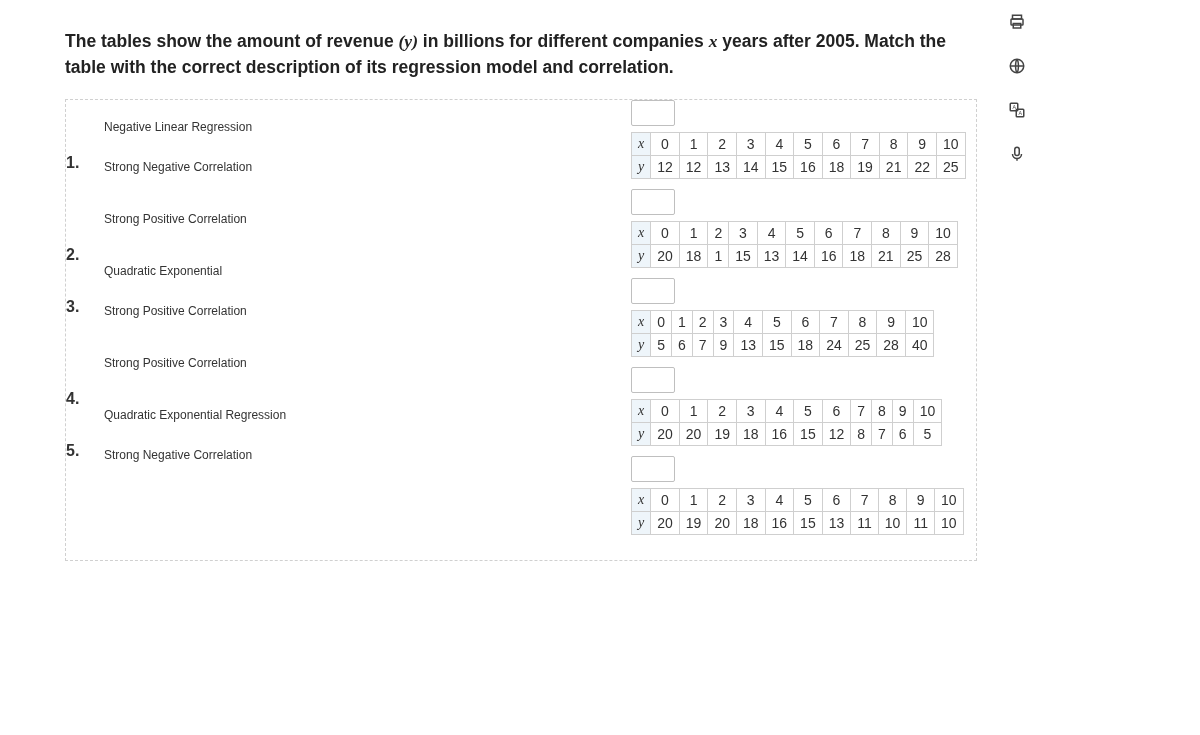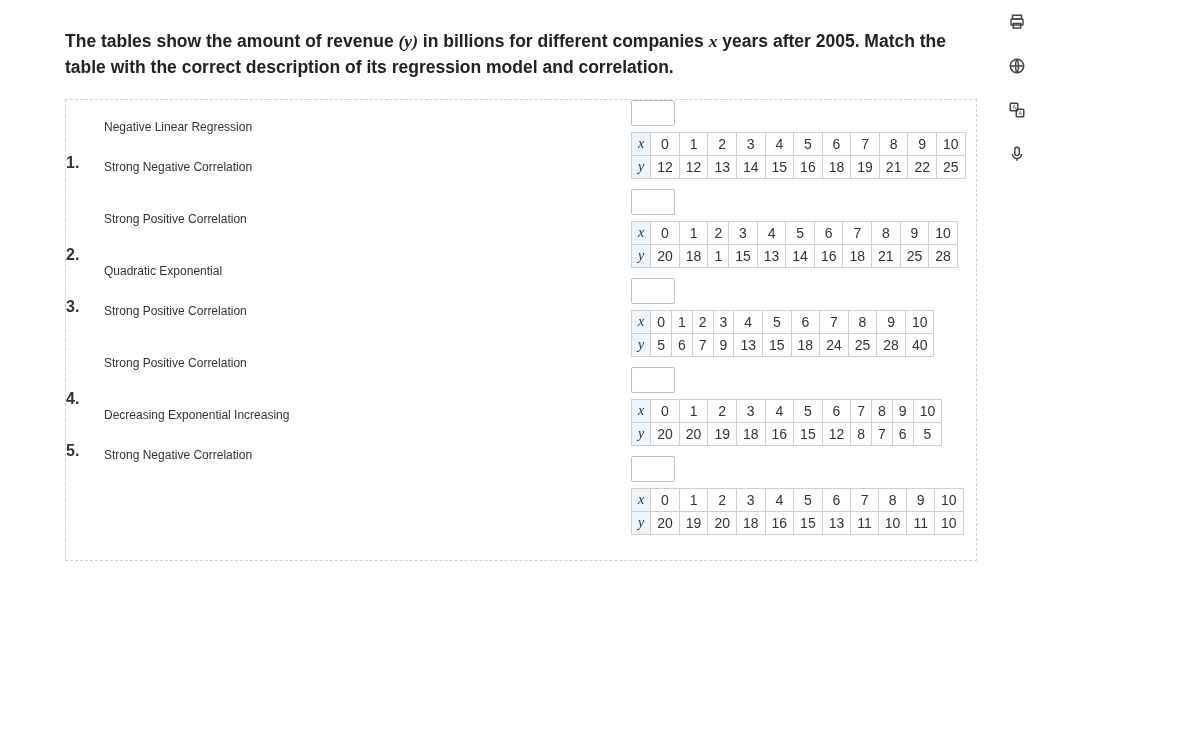--- a/index.html
+++ b/index.html
@@ -141,21 +141,21 @@
           <div class="num-label" style="top:34px">3.</div>
           <div class="desc-line">Strong Positive Correlation</div>
         </div>
 
         <div class="desc-group">
           <div class="num-label" style="top:34px">4.</div>
           <div class="desc-line">Strong Positive Correlation</div>
         </div>
 
         <div class="desc-group">
-          <div class="desc-line">Decreasing Exponential Increasing</div>
+          <div class="desc-line">Quadratic Exponential Regression</div>
           <div class="num-label" style="top:34px">5.</div>
           <div class="desc-line">Strong Negative Correlation</div>
         </div>
 
       </div>
 
       <div class="right-col">
 
         <div class="table-block">
           <input class="answer-input" type="text" style="">

